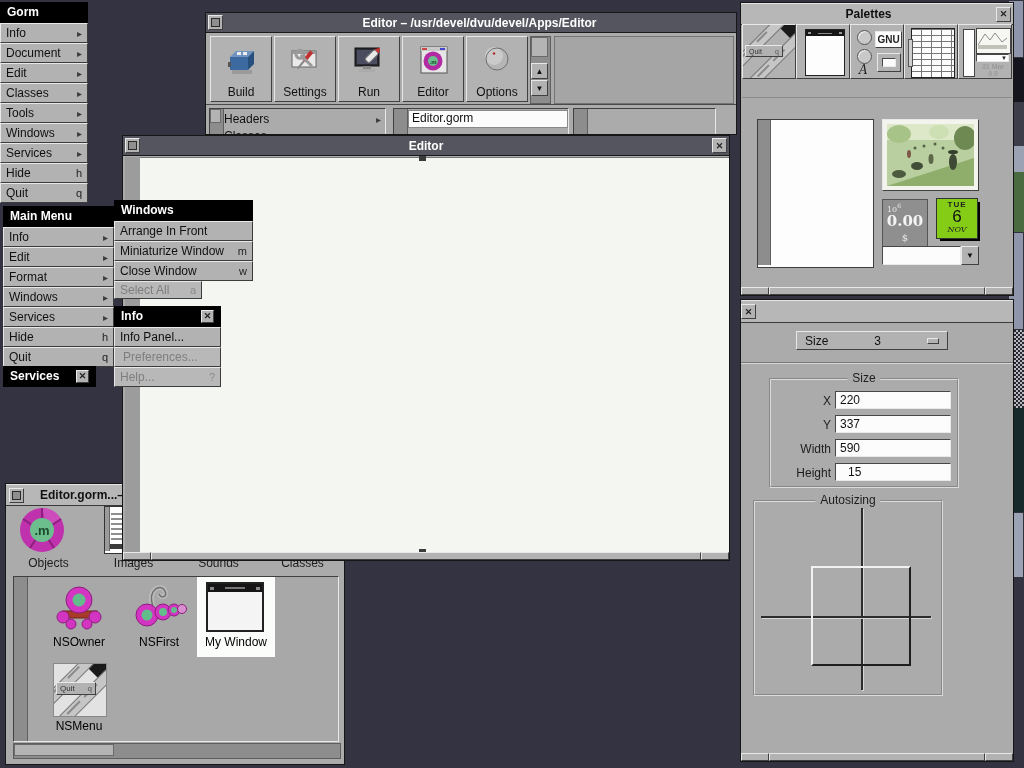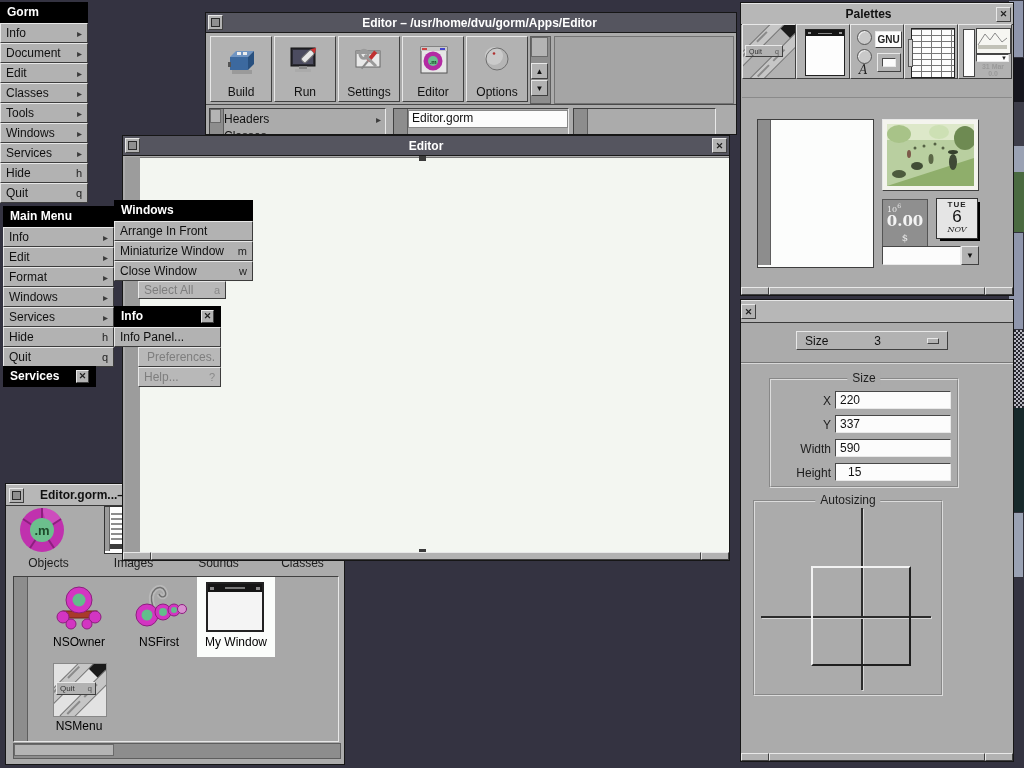--- a/index.html
+++ b/index.html
@@ -23,21 +23,21 @@
   .minibox{width:7px;height:7px;border:1px solid #2a2a2a;background:#8f8f8f;}
   .menu{position:absolute;z-index:6;}
   .menu-title{background:#000;color:#fff;font-weight:bold;font-size:12px;
               padding:2px 6px;height:15px;line-height:15px;border:1px solid #000;
               display:flex;align-items:center;}
   .mi{height:18px;background:#b2b2b2;border-top:1px solid #e8e8e8;border-left:1px solid #e8e8e8;
       border-right:1px solid #3c3c3c;border-bottom:1px solid #3c3c3c;display:flex;
       align-items:center;padding:0 5px;font-size:12px;color:#101010;}
   .mi .ml{flex:1;white-space:nowrap;overflow:hidden;}
   .mi .mk{font-size:11px;color:#222;}
-  .mi.dis{color:#7e7e7e;margin-left:24px;}
+  .mi.dis{color:#7e7e7e;}
   .mi.dis .mk{color:#8a8a8a;}
   .arrow{font-size:10px;color:#3c3c3c;}
   .field{background:#fcfcfc;border-top:1px solid #474747;border-left:1px solid #474747;
          border-right:1px solid #e9e9e9;border-bottom:1px solid #e9e9e9;
          font-size:12px;color:#111;padding:1px 4px;box-sizing:border-box;}
   .scrollstrip{background:#8d8d8d;border-right:1px solid #5e5e5e;}
   .thumb{background:#b4b4b4;border:1px solid #6a6a6a;box-sizing:border-box;}
   .tbtn{width:62px;height:66px;margin-right:2px;display:inline-flex;flex-direction:column;
         align-items:center;justify-content:flex-end;font-size:12px;color:#111;
         padding-bottom:2px;box-sizing:border-box;}
@@ -68,70 +68,70 @@
     <div class="abs checker" style="left:0;top:330px;width:16px;height:78px;"></div>
     <div class="abs" style="left:0;top:408px;width:16px;height:104px;background:#17292b;"></div>
     <div class="abs" style="left:0;top:512px;width:16px;height:66px;background:#9aa2b4;border:1px solid #32323c;box-sizing:border-box;"></div>
   </div>
 
   <div class="win" style="left:205px;top:12px;width:532px;height:123px;z-index:2;">
     <div class="tb-dark">
       <div class="raised sqbtn" style="margin-left:2px;">
           <div class="minibox"></div>
         </div>
-      <div class="tb-title">Editor  –  /usr/home/dvu/gorm/Apps/Editor</div>
+      <div class="tb-title">Editor  –  /usr/devel/dvu/devel/Apps/Editor</div>
     </div>
 
     <div class="abs" style="left:0;top:20px;width:530px;height:73px;">
       <div class="abs" style="left:4px;top:3px;display:flex;">
         <div class="tbtn raised">
           <div class="ic">
             <svg width="34" height="32" viewBox="0 0 34 32">
               <polygon points="6,12 12,6 30,6 24,12" fill="#6f94c2"></polygon>
               <rect x="6" y="12" width="18" height="13" fill="#3c699f"></rect>
               <polygon points="24,12 30,6 30,19 24,25" fill="#28507f"></polygon>
               <rect x="13" y="7" width="4" height="3" fill="#eee"></rect>
                 <rect x="19" y="7" width="4" height="3" fill="#eee"></rect>
               <rect x="8" y="25" width="20" height="4" fill="#9a9a9a"></rect>
                 <rect x="4" y="17" width="3" height="5" fill="#555"></rect>
             </svg>
             </div>
           <span>Build</span>
-        </div>
-        <div class="tbtn raised">
-          <div class="ic">
-            <svg width="34" height="32" viewBox="0 0 34 32">
-              <rect x="3" y="3" width="24" height="18" fill="#2b2b33" stroke="#111"></rect>
-              <rect x="5" y="5" width="20" height="14" fill="#4c4c60"></rect>
-              <rect x="11" y="21" width="8" height="3" fill="#888"></rect>
-                <rect x="7" y="24" width="16" height="3" fill="#aaa"></rect>
-              <g transform="rotate(-45 19 12)">
-                  <rect x="13" y="9" width="14" height="6" rx="2" fill="#e8e8e8" stroke="#777"></rect>
-                  <polygon points="27,9 32,12 27,15" fill="#cc3333"></polygon>
-                </g>
-            </svg>
-            </div>
-          <span>Run</span>
         </div>
         <div class="tbtn raised">
           <div class="ic">
             <svg width="34" height="32" viewBox="0 0 34 32">
               <rect x="4" y="6" width="24" height="16" fill="#e9e9e9" stroke="#666"></rect>
               <rect x="4" y="6" width="24" height="3" fill="#9a9a9a"></rect>
               <g transform="rotate(40 16 16)">
                   <rect x="14" y="4" width="4" height="12" fill="#c03030"></rect>
                   <rect x="15" y="16" width="2" height="10" fill="#888"></rect>
                 </g>
               <g transform="rotate(-45 18 16)">
                   <rect x="17" y="8" width="3" height="16" fill="#9a9a9a"></rect>
                   <circle cx="18.5" cy="7" r="4" fill="none" stroke="#9a9a9a" stroke-width="3"></circle>
                 </g>
             </svg>
             </div>
           <span>Settings</span>
+        </div>
+        <div class="tbtn raised">
+          <div class="ic">
+            <svg width="34" height="32" viewBox="0 0 34 32">
+              <rect x="3" y="3" width="24" height="18" fill="#2b2b33" stroke="#111"></rect>
+              <rect x="5" y="5" width="20" height="14" fill="#4c4c60"></rect>
+              <rect x="11" y="21" width="8" height="3" fill="#888"></rect>
+                <rect x="7" y="24" width="16" height="3" fill="#aaa"></rect>
+              <g transform="rotate(-45 19 12)">
+                  <rect x="13" y="9" width="14" height="6" rx="2" fill="#e8e8e8" stroke="#777"></rect>
+                  <polygon points="27,9 32,12 27,15" fill="#cc3333"></polygon>
+                </g>
+            </svg>
+            </div>
+          <span>Run</span>
         </div>
         <div class="tbtn raised">
           <div class="ic">
             <svg width="34" height="32" viewBox="0 0 34 32">
               <rect x="5" y="2" width="26" height="26" fill="#e6e6e6" stroke="#555"></rect>
               <rect x="5" y="2" width="26" height="4" fill="#c9c9c9"></rect>
               <rect x="6" y="3" width="5" height="2" fill="#cc4444"></rect>
                 <rect x="24" y="3" width="5" height="2" fill="#4444cc"></rect>
               <circle cx="17" cy="16" r="9.5" fill="#b32ba3"></circle>
               <circle cx="17" cy="16" r="5" fill="#6cc08e"></circle>
@@ -532,21 +532,21 @@
       <div class="abs" style="left:141px;top:102px;width:44px;height:46px;background:#8f8f8f;border:1px solid #555;">
         <div class="abs" style="left:4px;top:2px;font-size:8px;color:#e9e9e9;font-family:'DejaVu Serif',serif;">
           <span>10</span><sup style="font-size:6px;">6</sup>
         </div>
         <div class="abs" style="left:0;top:12px;width:44px;text-align:center;font-size:15px;font-weight:bold;color:#f4f4f4;font-family:'DejaVu Serif',serif;">0.00</div>
         <div class="abs" style="left:0;top:32px;width:44px;text-align:center;font-size:10px;color:#e9e9e9;font-family:'DejaVu Serif',serif;">$</div>
       </div>
 
       <div class="abs" style="left:195px;top:101px;width:46px;height:44px;">
         <div class="abs" style="left:4px;top:4px;width:40px;height:39px;background:#000;"></div>
-        <div class="abs" style="left:0;top:0;width:40px;height:39px;background:#e5e5e5;border:1px solid #333;">
+        <div class="abs" style="left:0;top:0;width:40px;height:39px;background:#84cc16;border:1px solid #333;">
           <div style="text-align:center;font-size:8px;font-weight:bold;color:#222;margin-top:1px;letter-spacing:1px;">TUE</div>
           <div style="text-align:center;font-size:17px;color:#111;line-height:16px;">6</div>
           <div style="text-align:center;font-size:8px;font-style:italic;color:#222;font-family:'DejaVu Serif',serif;">NOV</div>
         </div>
       </div>
 
       <div class="abs" style="left:141px;top:149px;width:97px;height:19px;">
         <div class="field abs" style="left:0;top:0;width:79px;height:19px;"></div>
         <div class="raised abs" style="left:79px;top:0;width:18px;height:19px;text-align:center;font-size:8px;line-height:18px;color:#111;">▼</div>
       </div>

